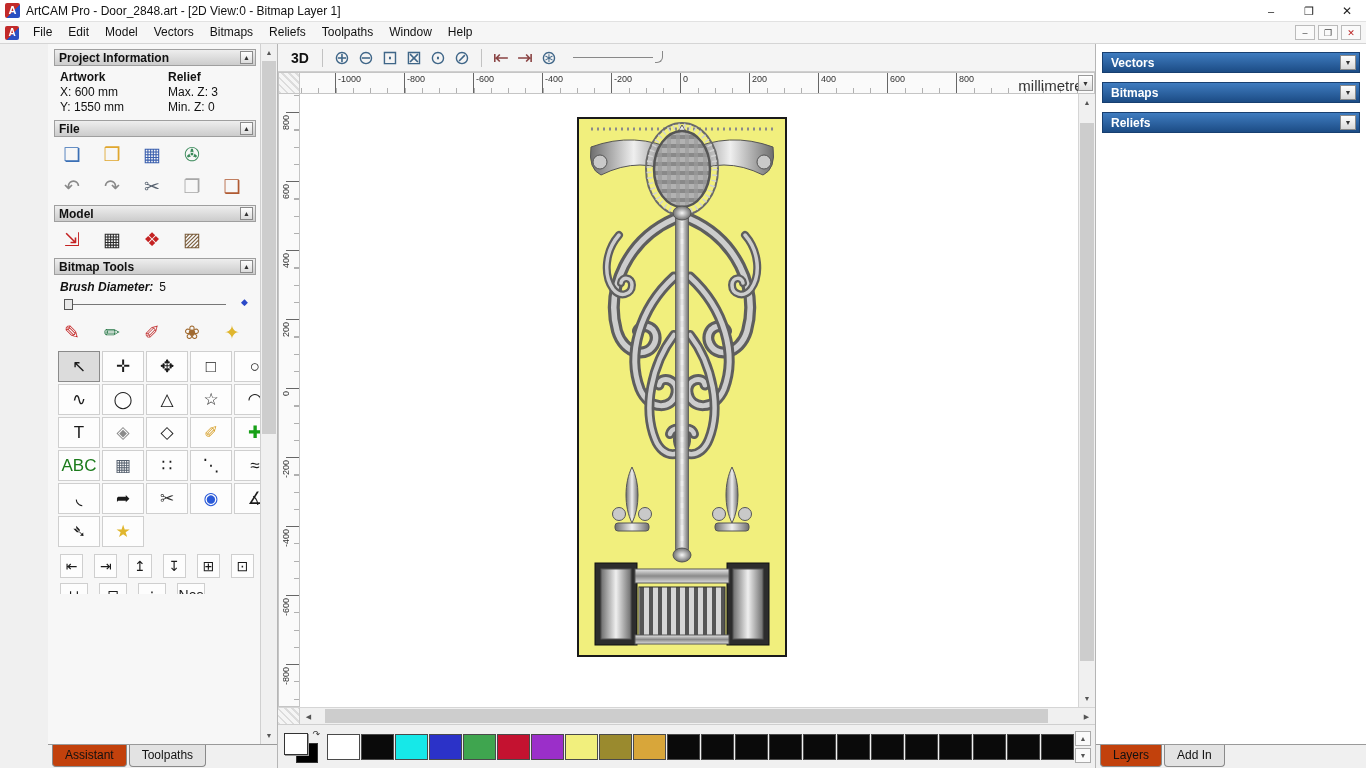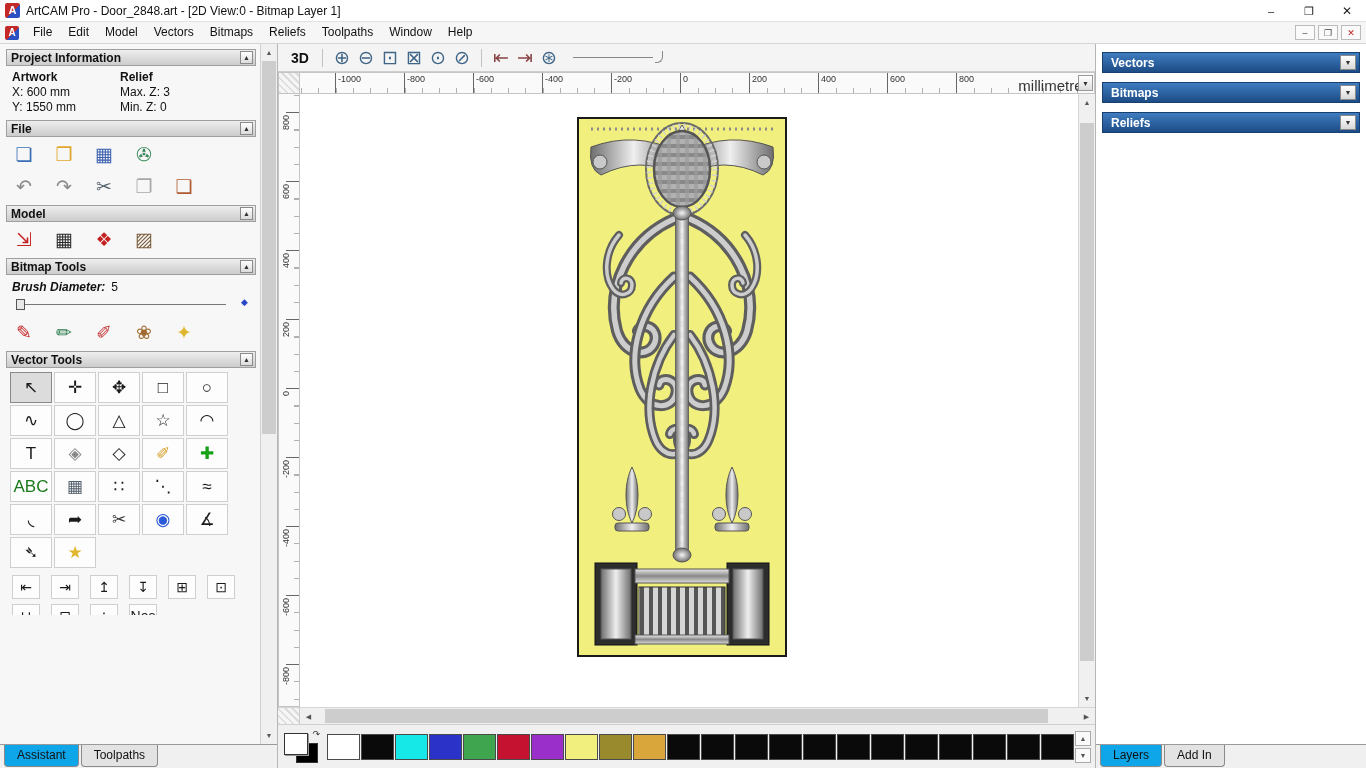--- a/index.html
+++ b/index.html
@@ -22,21 +22,21 @@
               background:linear-gradient(135deg,#c22a2a 55%,#2a4fc2 55%); border-radius:2px; }
   .menu-item { padding:2px 8px 3px; cursor:default; }
   .mdi-btns { margin-left:auto; display:flex; gap:3px; padding-right:5px; }
   .mdi-btn { width:20px; height:15px; border:1px solid #bbb; background:#fafafa; font-size:9px; display:flex; align-items:center; justify-content:center; color:#444; }
   .mdi-btn.close { color:#b22; }
 
   
   .main { flex:1; display:flex; min-height:0; }
 
   
-  .left-panel { width:278px; display:flex; flex-direction:column; background:#f0f0f0; border-right:1px solid #b5b5b5; }
+  .left-panel { width:278px; display:flex; flex-direction:column; background:#f0f0f0; border-right:1px solid #b5b5b5;padding-left:48px; }
   .lp-body { flex:1; display:flex; min-height:0; }
   .lp-content { flex:1; background:#f7f7f7; padding:1px 4px 0 6px; overflow:hidden; }
   .section-header { height:17px; margin-top:4px; background:linear-gradient(#eeeeee,#cccccc); border:1px solid #9f9f9f;
                     display:flex; align-items:center; justify-content:space-between; padding:0 2px 0 4px; }
   .section-title { font-weight:bold; font-size:12px; }
   .collapse-btn { width:13px; height:13px; background:linear-gradient(#fefefe,#dcdcdc); border:1px solid #8a8a8a;
                   font-size:7px; line-height:11px; text-align:center; color:#333; }
   .pi-grid { display:grid; grid-template-columns:108px 1fr; padding:4px 2px 2px 6px; row-gap:1px; font-size:12px; }
   .pi-head { font-weight:bold; }
   .pi-pixels { padding:1px 2px 2px 6px; font-size:12px; }
@@ -59,21 +59,21 @@
   .pos-row.partial { height:16px; overflow:hidden; }
 
   .lp-scroll { width:17px; background:#f0f0f0; border-left:1px solid #d0d0d0; display:flex; flex-direction:column; }
   .sb-btn { height:17px; width:100%; display:flex; align-items:center; justify-content:center; font-size:7px; color:#555; background:#f0f0f0; }
   .sb-track { flex:1; position:relative; }
   .sb-thumb-v { position:absolute; left:1px; right:1px; background:#cdcdcd; }
   .lp-thumb { top:0; height:56%; }
 
   .panel-tabs { height:24px; display:flex; align-items:flex-start; gap:2px; padding:0 0 0 4px; background:#f0f0f0; border-top:1px solid #9a9a9a; }
   .tab { padding:3px 12px 4px; border:1px solid #8a8a8a; border-top:none; border-radius:0 0 4px 4px; background:#e3e3e3; font-size:12px; }
-  .tab.active { background:#0ea5e9; }
+  .tab.active { background:#c2410c; }
 
   
   .center { flex:1; display:flex; flex-direction:column; min-width:0; background:#f0f0f0; }
   .view-toolbar { height:28px; display:flex; align-items:center; gap:3px; padding:0 8px; background:#f4f4f4; border-bottom:1px solid #cfcfcf; }
   .btn-3d { font-weight:bold; font-size:14px; padding:1px 5px; color:#111; }
   .tb-icon { width:22px; height:22px; display:flex; align-items:center; justify-content:center; font-size:16px; }
   .tb-sep { width:1px; height:18px; background:#c2c2c2; margin:0 5px; }
   .tb-slider { position:relative; width:90px; height:18px; margin-left:10px; }
   .tb-slider-line { position:absolute; left:0; right:10px; top:8px; border-top:1px solid #888; }
   .tb-slider-hook { position:absolute; right:0; top:2px; width:8px; height:12px; border:1px solid #888; border-top:none; border-left:none; border-radius:0 0 6px 0; }
@@ -271,24 +271,20 @@
                 <span class="glyph" style="color: rgb(196, 58, 58);">✐</span>
               </span>
               <span class="tool-icon">
                 <span class="glyph" style="color: rgb(160, 106, 48);">❀</span>
               </span>
               <span class="tool-icon">
                 <span class="glyph" style="color: rgb(224, 182, 46);">✦</span>
               </span>
             </div>
 
-          <div class="section-header">
-            <span class="section-title">Vector Tools</span>
-            <span class="collapse-btn">▲</span>
-          </div>
           <div class="vt-grid">
 
           <span class="vt-cell pressed">
                 <span class="glyph" style="color: rgb(26, 26, 26);">↖</span>
               </span>
               <span class="vt-cell">
                 <span class="glyph" style="color: rgb(26, 26, 26);">✛</span>
               </span>
               <span class="vt-cell">
                 <span class="glyph" style="color: rgb(26, 26, 26);">✥</span>

